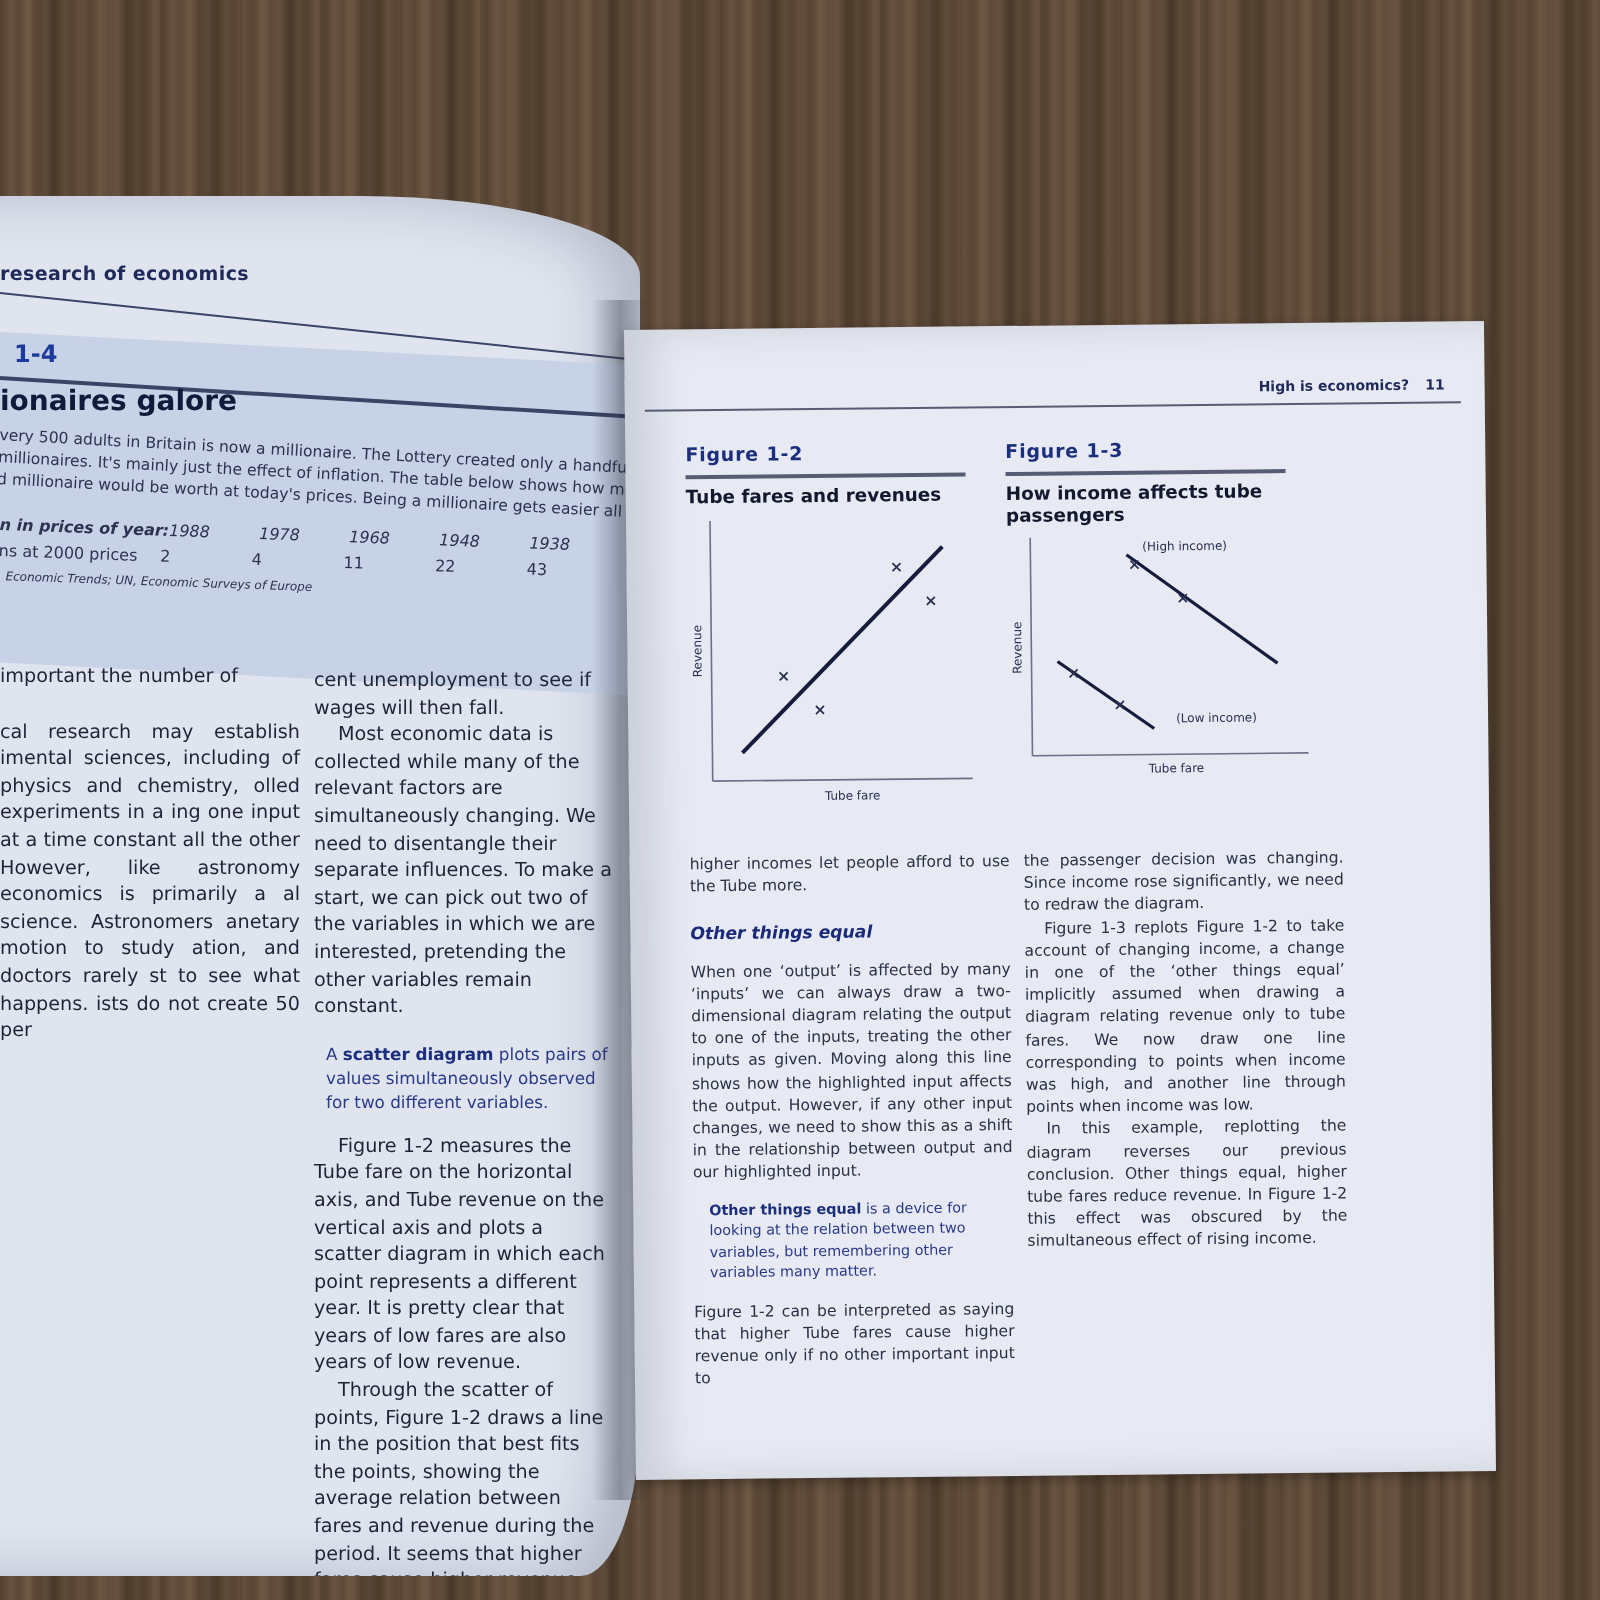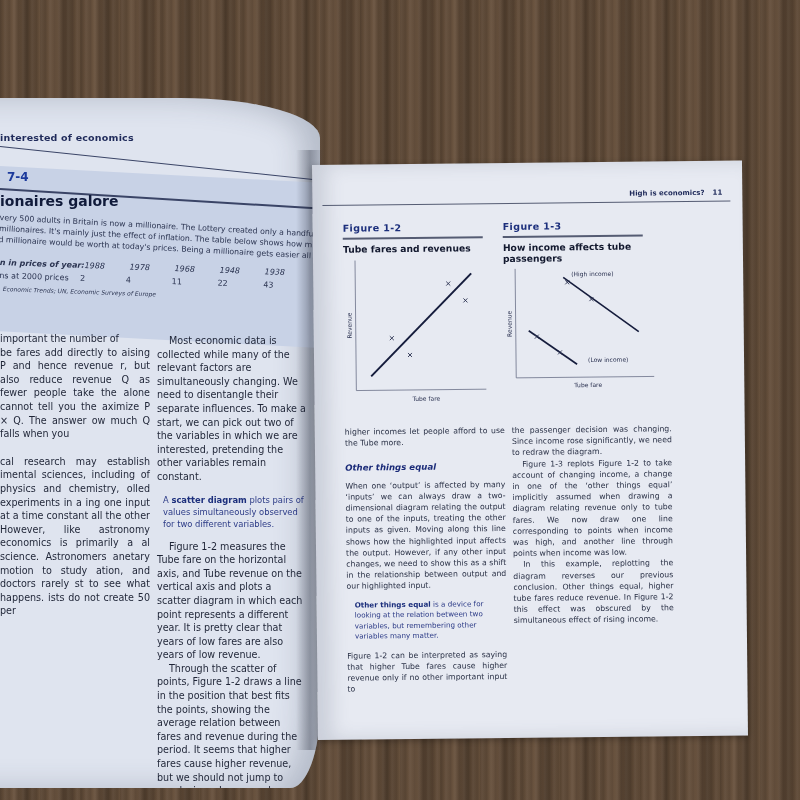--- a/index.html
+++ b/index.html
@@ -80,25 +80,25 @@
     .rp-col2 p { margin:0; }
     .rp-col2 .indent { text-indent:10px; }
     .subhead { font-size:8.6px; font-weight:bold; font-style:italic; color:#1a2a78; margin:14px 0 6px !important; }
     .rp-note { margin:8px 0 8px 8px !important; color:#2b3a86; font-size:7.2px; line-height:10.5px; text-align:left; }
     .rp-note b { color:#1c2f7c; }
   </style>
 </head>
 <body>
 
 <div class="left-page">
-  <div class="lp-running-head">interested of economics</div>
+  <div class="lp-running-head">research of economics</div>
   <div class="lp-head-rule"></div>
 
   <div class="box"></div>
-  <div class="box-num">7-4</div>
+  <div class="box-num">1-4</div>
   <div class="box-rule"></div>
   <div class="box-title">ionaires galore</div>
   <div class="box-text">
     <div>very 500 adults in Britain is now a millionaire. The Lottery created only a handful of Britain's</div>
     <div>millionaires. It's mainly just the effect of inflation. The table below shows how much an old</div>
     <div>d millionaire would be worth at today's prices. Being a millionaire gets easier all the time.</div>
   </div>
   <div class="box-table">
     <div class="row hdr">
       <span class="lbl">n in prices of year:</span>
@@ -114,25 +114,25 @@
       <span class="c">4</span>
       <span class="c">11</span>
       <span class="c">22</span>
       <span class="c">43</span>
     </div>
     <div class="box-source">, Economic Trends; UN, Economic Surveys of Europe</div>
   </div>
 
   <div class="lp-col1">
     <p>important the number of</p>
-    <p>be fares add directly to aising P and hence revenue r, but also reduce revenue Q as fewer people take the alone cannot tell you the aximize P × Q. The answer ow much Q falls when you</p>
     <p style="margin-top:14px">cal research may establish imental sciences, including of physics and chemistry, olled experiments in a ing one input at a time constant all the other However, like astronomy economics is primarily a al science. Astronomers anetary motion to study ation, and doctors rarely st to see what happens. ists do not create 50 per</p>
   </div>
 
   <div class="lp-col2">
+    <p>cent unemployment to see if wages will then fall.</p>
     <p class="indent">Most economic data is collected while many of the relevant factors are simultaneously changing. We need to disentangle their separate influences. To make a start, we can pick out two of the variables in which we are interested, pretending the other variables remain constant.</p>
     <p class="margin-note"><span>A </span><b>scatter diagram</b><span> plots pairs of values simultaneously observed for two different variables.</span></p>
     <p class="indent">Figure 1-2 measures the Tube fare on the horizontal axis, and Tube revenue on the vertical axis and plots a scatter diagram in which each point represents a different year. It is pretty clear that years of low fares are also years of low revenue.</p>
     <p class="indent">Through the scatter of points, Figure 1-2 draws a line in the position that best fits the points, showing the average relation between fares and revenue during the period. It seems that higher fares cause higher revenue, but we should not jump to conclusions. Incomes also rose a lot, and our theory tells us that</p>
   </div>
 </div>
 
 <div class="spine-shadow"></div>
 
 <div class="right-page">

